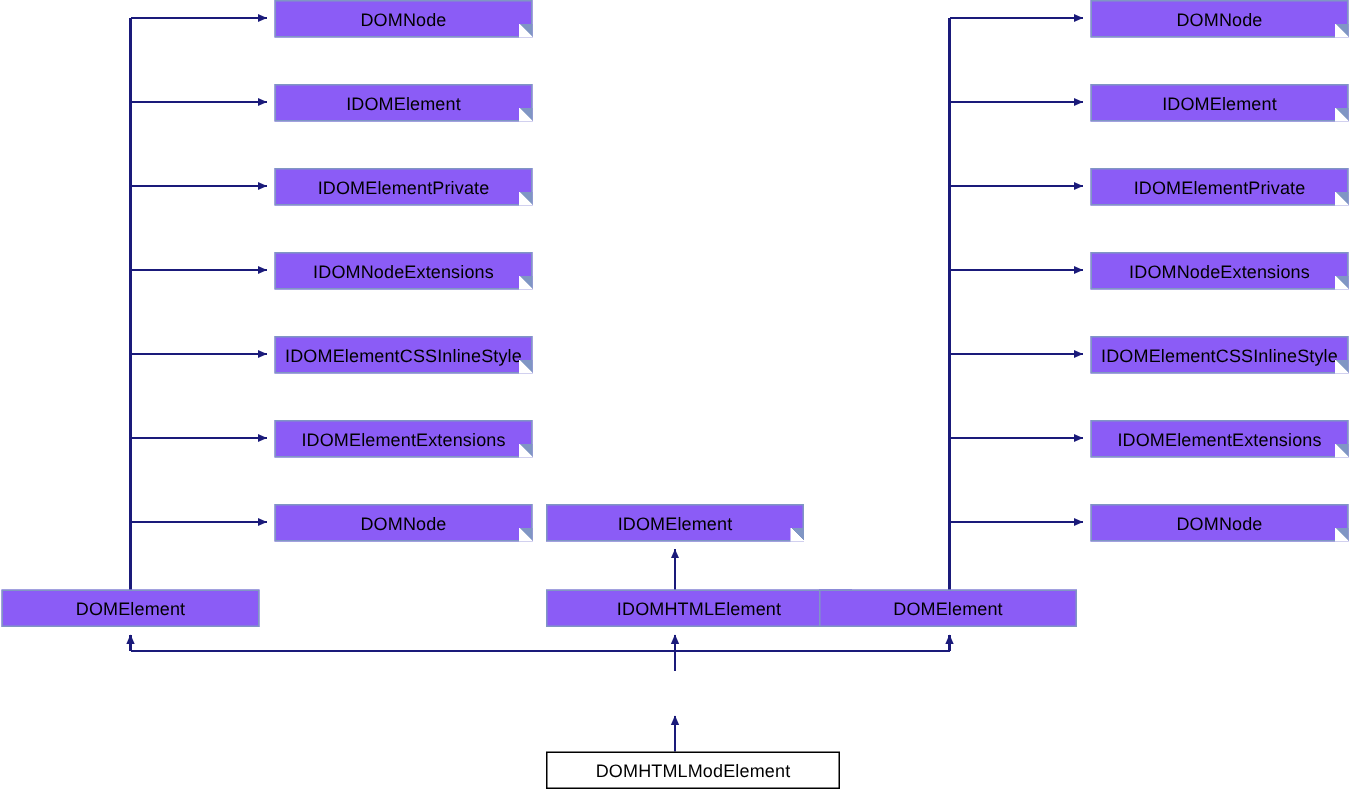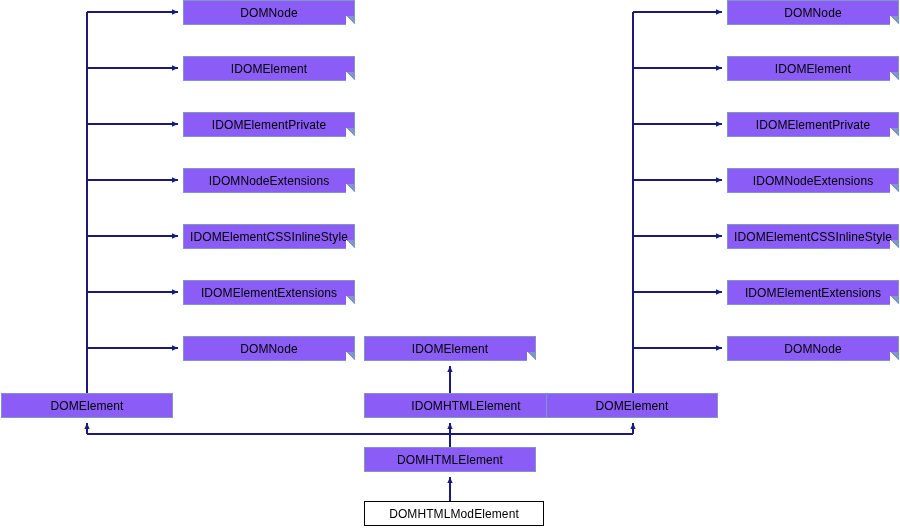--- a/index.html
+++ b/index.html
@@ -133,24 +133,21 @@
   <div class="node" style="left:1px;top:393px;width:172px;height:25px;">
     <span class="label">DOMElement</span>
   </div>
 
   <div class="node folded" style="left:364px;top:336px;width:172px;height:25px;">
     <span class="label">IDOMElement</span>
   </div>
   <div class="node" style="left:364px;top:393px;width:204px;height:25px;">
     <span class="label">IDOMHTMLElement</span>
   </div>
-  <div class="node" style="left:364px;top:447px;width:172px;height:25px;">
-    <span class="label">DOMHTMLElement</span>
-  </div>
-  <div class="node current" style="left:364px;top:501px;width:180px;height:25px;">
+  <div class="node current" style="left:364px;top:501px;width:196px;height:25px;">
     <span class="label">DOMHTMLModElement</span>
   </div>
 
   <div class="node folded" style="left:727px;top:0px;width:172px;height:25px;">
     <span class="label">DOMNode</span>
   </div>
   <div class="node folded" style="left:727px;top:56px;width:172px;height:25px;">
     <span class="label">IDOMElement</span>
   </div>
   <div class="node folded" style="left:727px;top:112px;width:172px;height:25px;">

